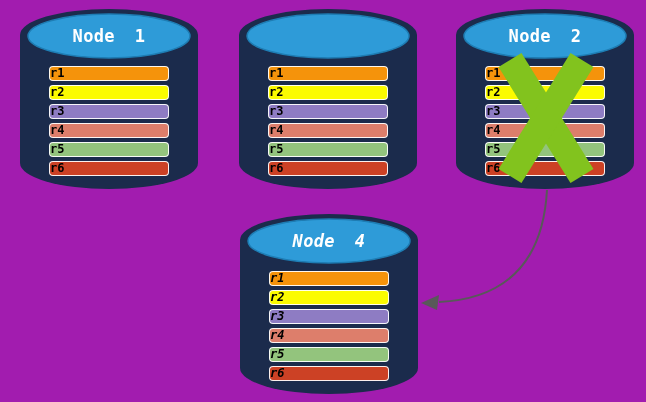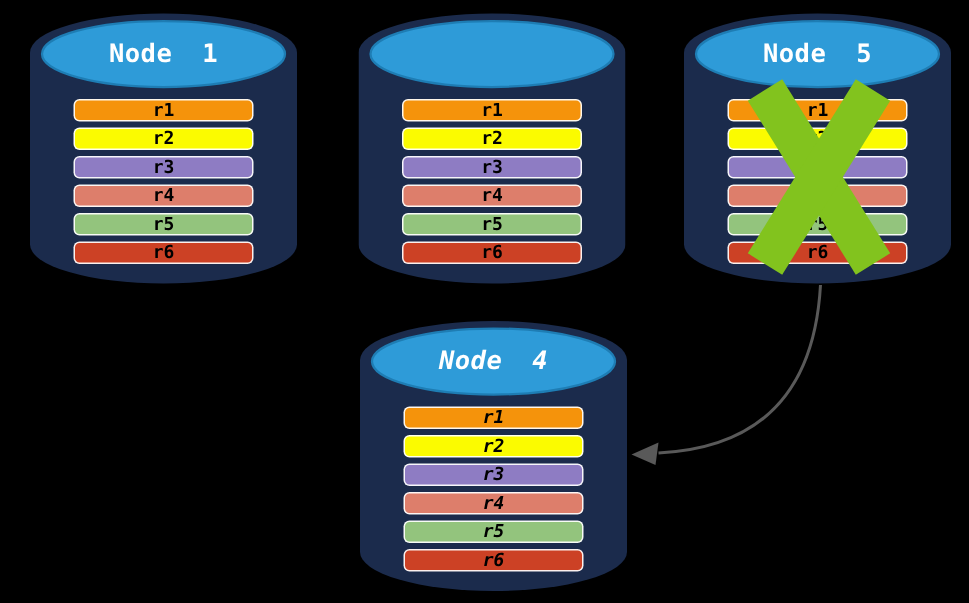--- a/index.html
+++ b/index.html
@@ -1,30 +1,30 @@
 <!DOCTYPE html>
 <html><head>
 <meta charset="utf-8">
 <style>
   html,body{margin:0;padding:0;background:#ffffff;}
   .canvas{
-    position:relative;width:646px;height:402px;background:#000000;overflow:hidden;
+    position:relative;width:646px;height:402px;background:#a21caf;overflow:hidden;
     font-family:"DejaVu Sans Mono","Liberation Mono",monospace;
   }
   .node{position:absolute;width:178px;height:182px;}
   .cyl{position:absolute;left:0;top:0;}
   .node-title{
     position:absolute;left:0;top:15px;width:100%;height:26px;line-height:26px;
     text-align:center;font-size:17px;font-weight:bold;color:#fff;
     word-spacing:0.55em;letter-spacing:0.02em;
   }
   .rows{position:absolute;left:29px;top:58px;width:120px;}
   .row{
     height:13px;line-height:13px;margin-bottom:4px;border:1px solid rgba(255,255,255,0.92);
-    border-radius:4px;text-align:center;font-size:12px;font-weight:bold;color:#000;
+    border-radius:4px;text-align:left;font-size:12px;font-weight:bold;color:#000;
   }
   .cross-svg{position:absolute;left:0;top:0;pointer-events:none;}
   .arrow-svg{position:absolute;left:0;top:0;pointer-events:none;}
 </style>
 </head>
 <body>
 
 <div class="canvas">
 
   <div class="node" style="left:20px;top:8px;">
@@ -56,21 +56,21 @@
       <div class="row" style="background-color: rgb(147, 196, 125);">r5</div>
       <div class="row" style="background-color: rgb(204, 65, 37);">r6</div>
     </div>
   </div>
 
   <div class="node" style="left:456px;top:8px;">
     <svg class="cyl" width="178" height="182" viewBox="0 0 178 182">
       <path d="M0,27 v128 a89,26 0 0 0 178,0 v-128 a89,26 0 0 0 -178,0 z" style="fill: rgb(27, 43, 76);"></path>
       <ellipse cx="89" cy="28" rx="81" ry="22" stroke-width="1.5" style="fill: rgb(46, 155, 216); stroke: rgb(30, 125, 180);"></ellipse>
     </svg>
-    <div class="node-title">Node 5</div>
+    <div class="node-title">Node 2</div>
     <div class="rows">
       <div class="row" style="background-color: rgb(245, 147, 11);">r1</div>
       <div class="row" style="background-color: rgb(251, 251, 0);">r2</div>
       <div class="row" style="background-color: rgb(142, 124, 195);">r3</div>
       <div class="row" style="background-color: rgb(221, 126, 107);">r4</div>
       <div class="row" style="background-color: rgb(147, 196, 125);">r5</div>
       <div class="row" style="background-color: rgb(204, 65, 37);">r6</div>
     </div>
     <svg class="cross-svg" width="178" height="182" viewBox="0 0 178 182">
       <line x1="54" y1="52" x2="126" y2="168" stroke-width="27" style="stroke: rgb(130, 195, 30);"></line>

